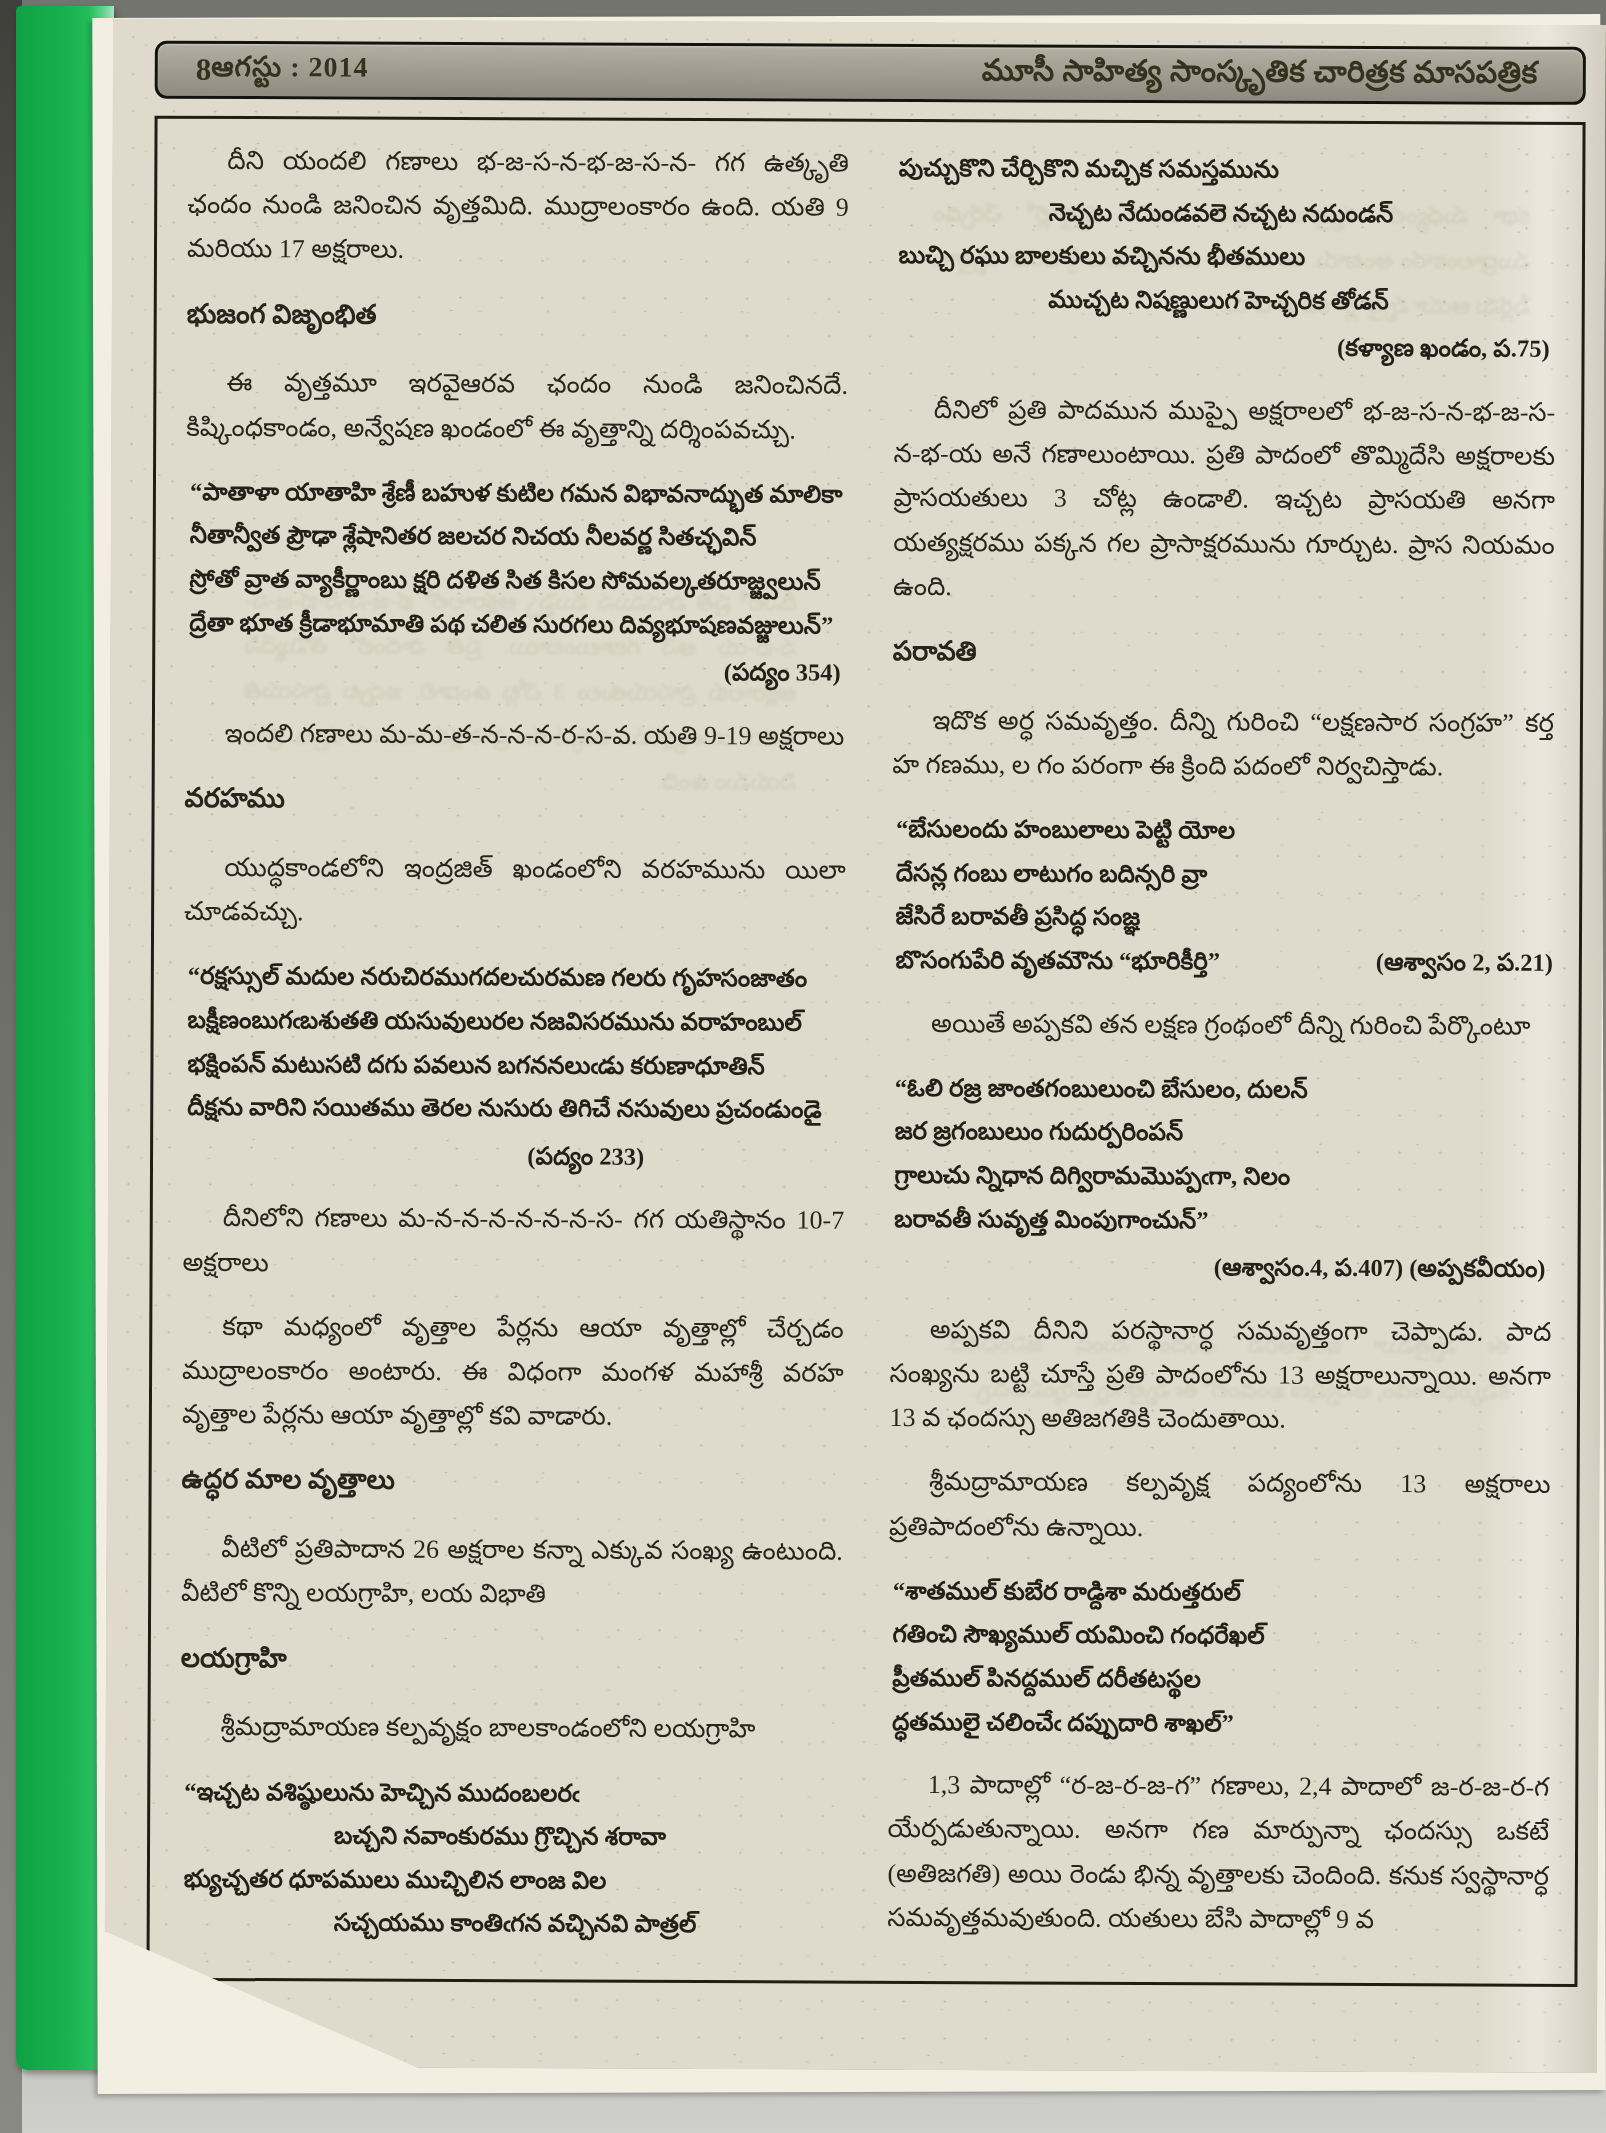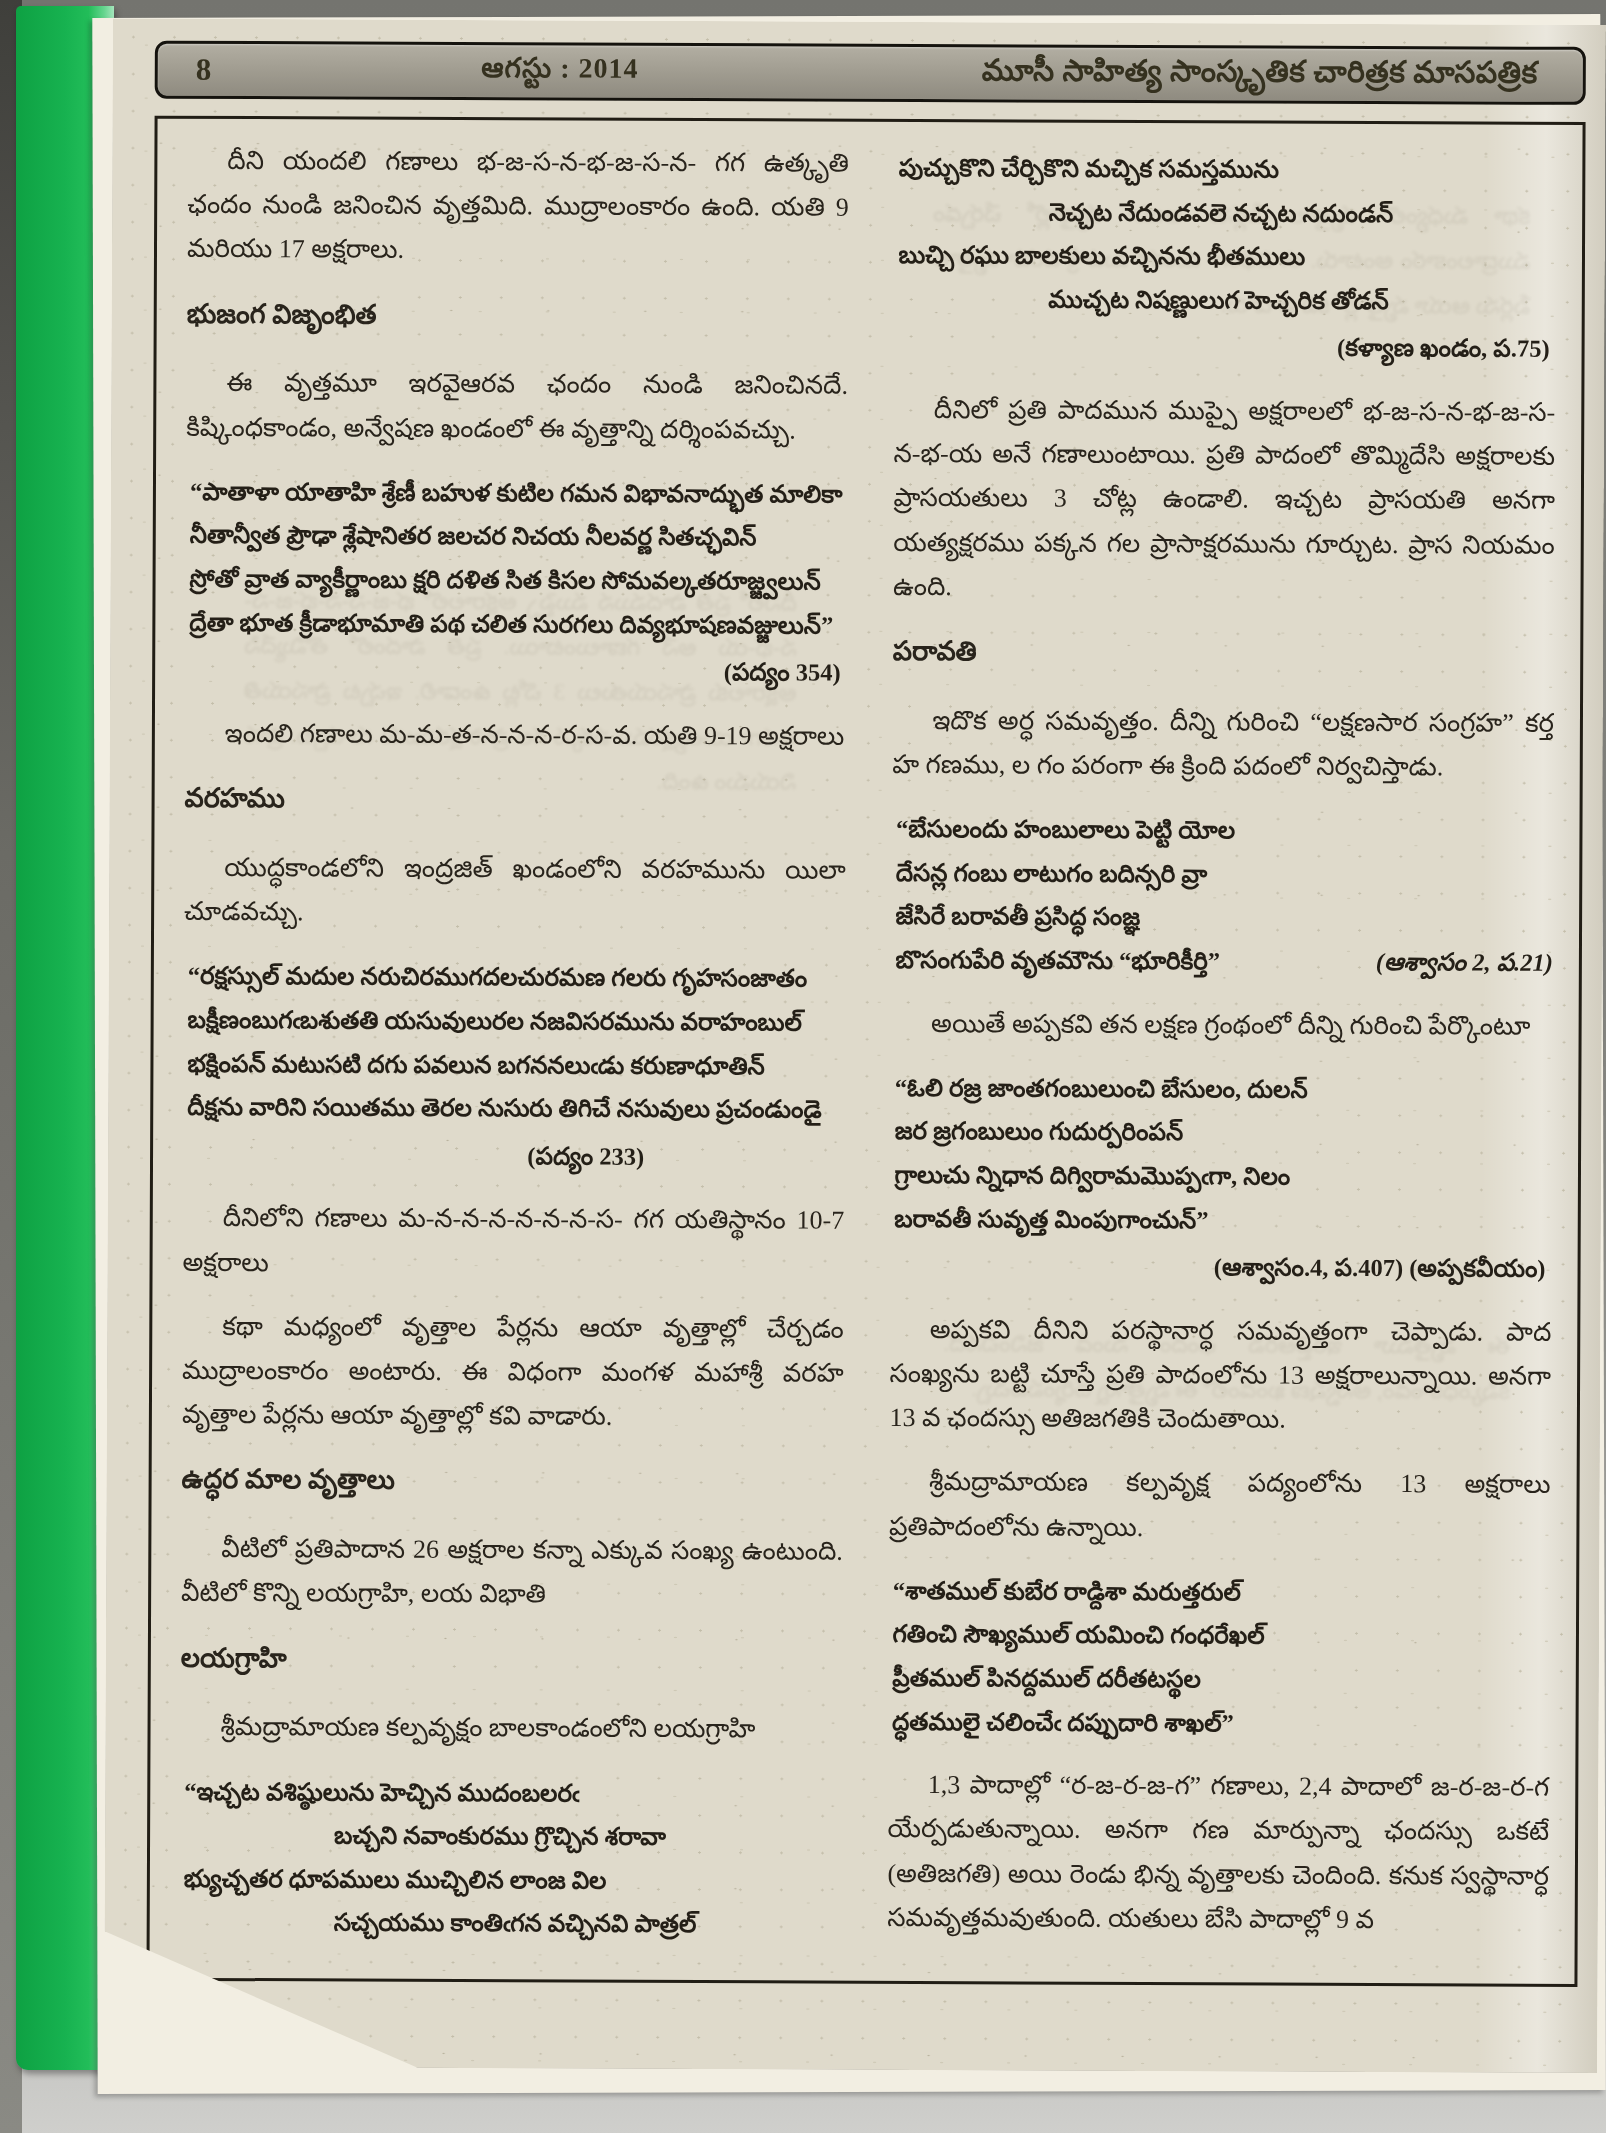--- a/index.html
+++ b/index.html
@@ -41,37 +41,37 @@
   .header-bar {
     position:absolute; left:42px; top:22px; right:20px; height:58px;
     border:3px solid #15130e; border-radius:12px;
     background:linear-gradient(180deg,#b2aea2 0%,#a29e92 45%,#8f8b80 100%);
     display:flex; align-items:center;
     color:#35311f;
     box-shadow:inset 0 1px 2px rgba(255,255,255,.4);
     z-index:2;
   }
   .pg-num { font-size:31px; font-weight:bold; margin-left:38px; }
-  .issue  { font-size:28px; font-weight:bold; margin-left:270px; letter-spacing:1px; }
+  .issue  { font-size:28px; font-weight:bold; letter-spacing:1px; }
   .mag-title { font-size:30px; font-weight:bold; margin-left:auto; margin-right:45px; letter-spacing:.5px; }
   .content-box {
     position:absolute; left:42px; top:97px; right:20px; bottom:86px;
     border:3px solid #211d15;
     padding:20px 26px 8px 30px;
     display:flex; gap:46px;
     z-index:1;
   }
   .col { flex:1 1 0; min-width:0; color:#29241c; font-size:26px; line-height:1.7; }
   .para { text-align:justify; text-indent:40px; margin-bottom:20px; }
   .heading { font-weight:bold; font-size:27px; margin:12px 0 24px 0; }
   .verse { font-weight:bold; font-size:24.5px; line-height:1.78; margin:4px 0 20px 4px; color:#241f17; }
   .verse-line { }
   .staggered .verse-line:nth-child(even) { margin-left:150px; }
   .verse-line.flexline { display:flex; justify-content:space-between; align-items:baseline; }
-  .inline-cite { white-space:nowrap; margin-left:4px;font-style:italic; }
+  .inline-cite { white-space:nowrap; margin-left:4px; }
   .cite { font-weight:bold; margin-top:4px; }
   .cite.right  { text-align:right; padding-right:6px; }
   .cite.center { text-align:center; padding-left:140px; }
   .ghost {
     position:absolute; font-size:23px; line-height:1.95; color:#5f5743;
     opacity:.11; filter:blur(1.6px); transform:scaleX(-1);
     z-index:0; pointer-events:none; text-align:justify;
   }
   .ghost-1 { left:55%; top:170px;  width:40%; }
   .ghost-2 { left:9%;  top:560px;  width:37%; }

